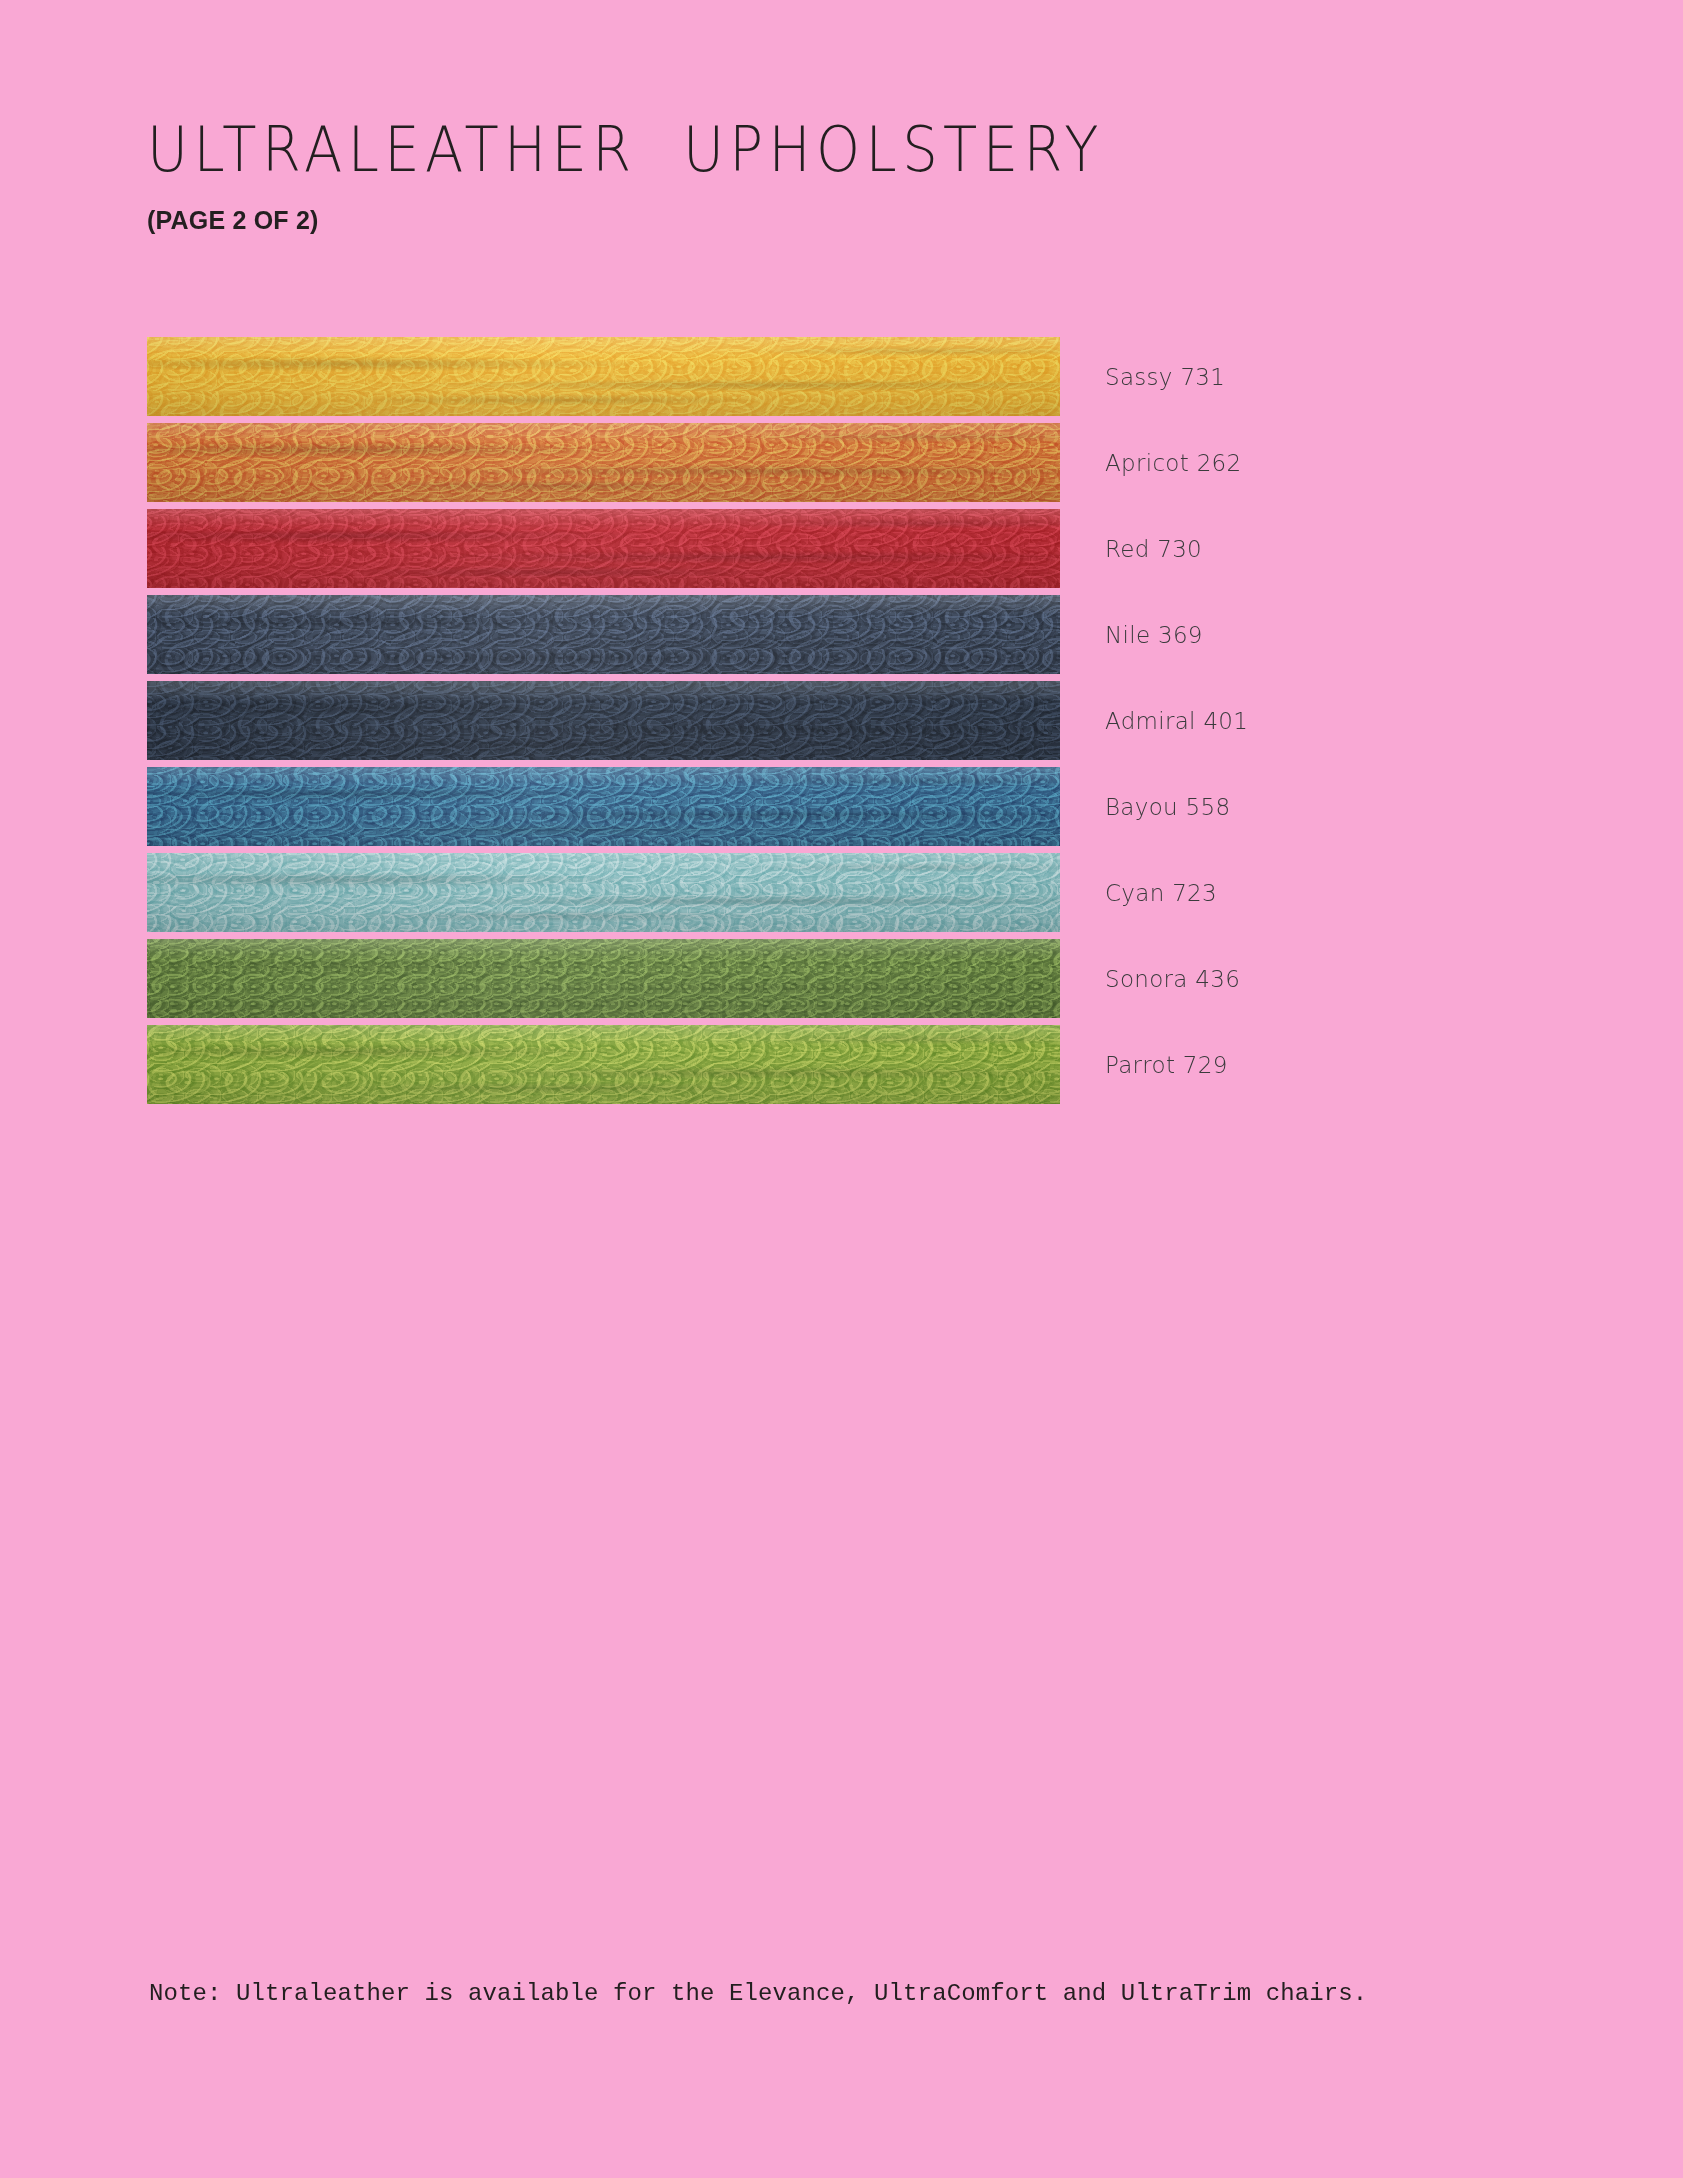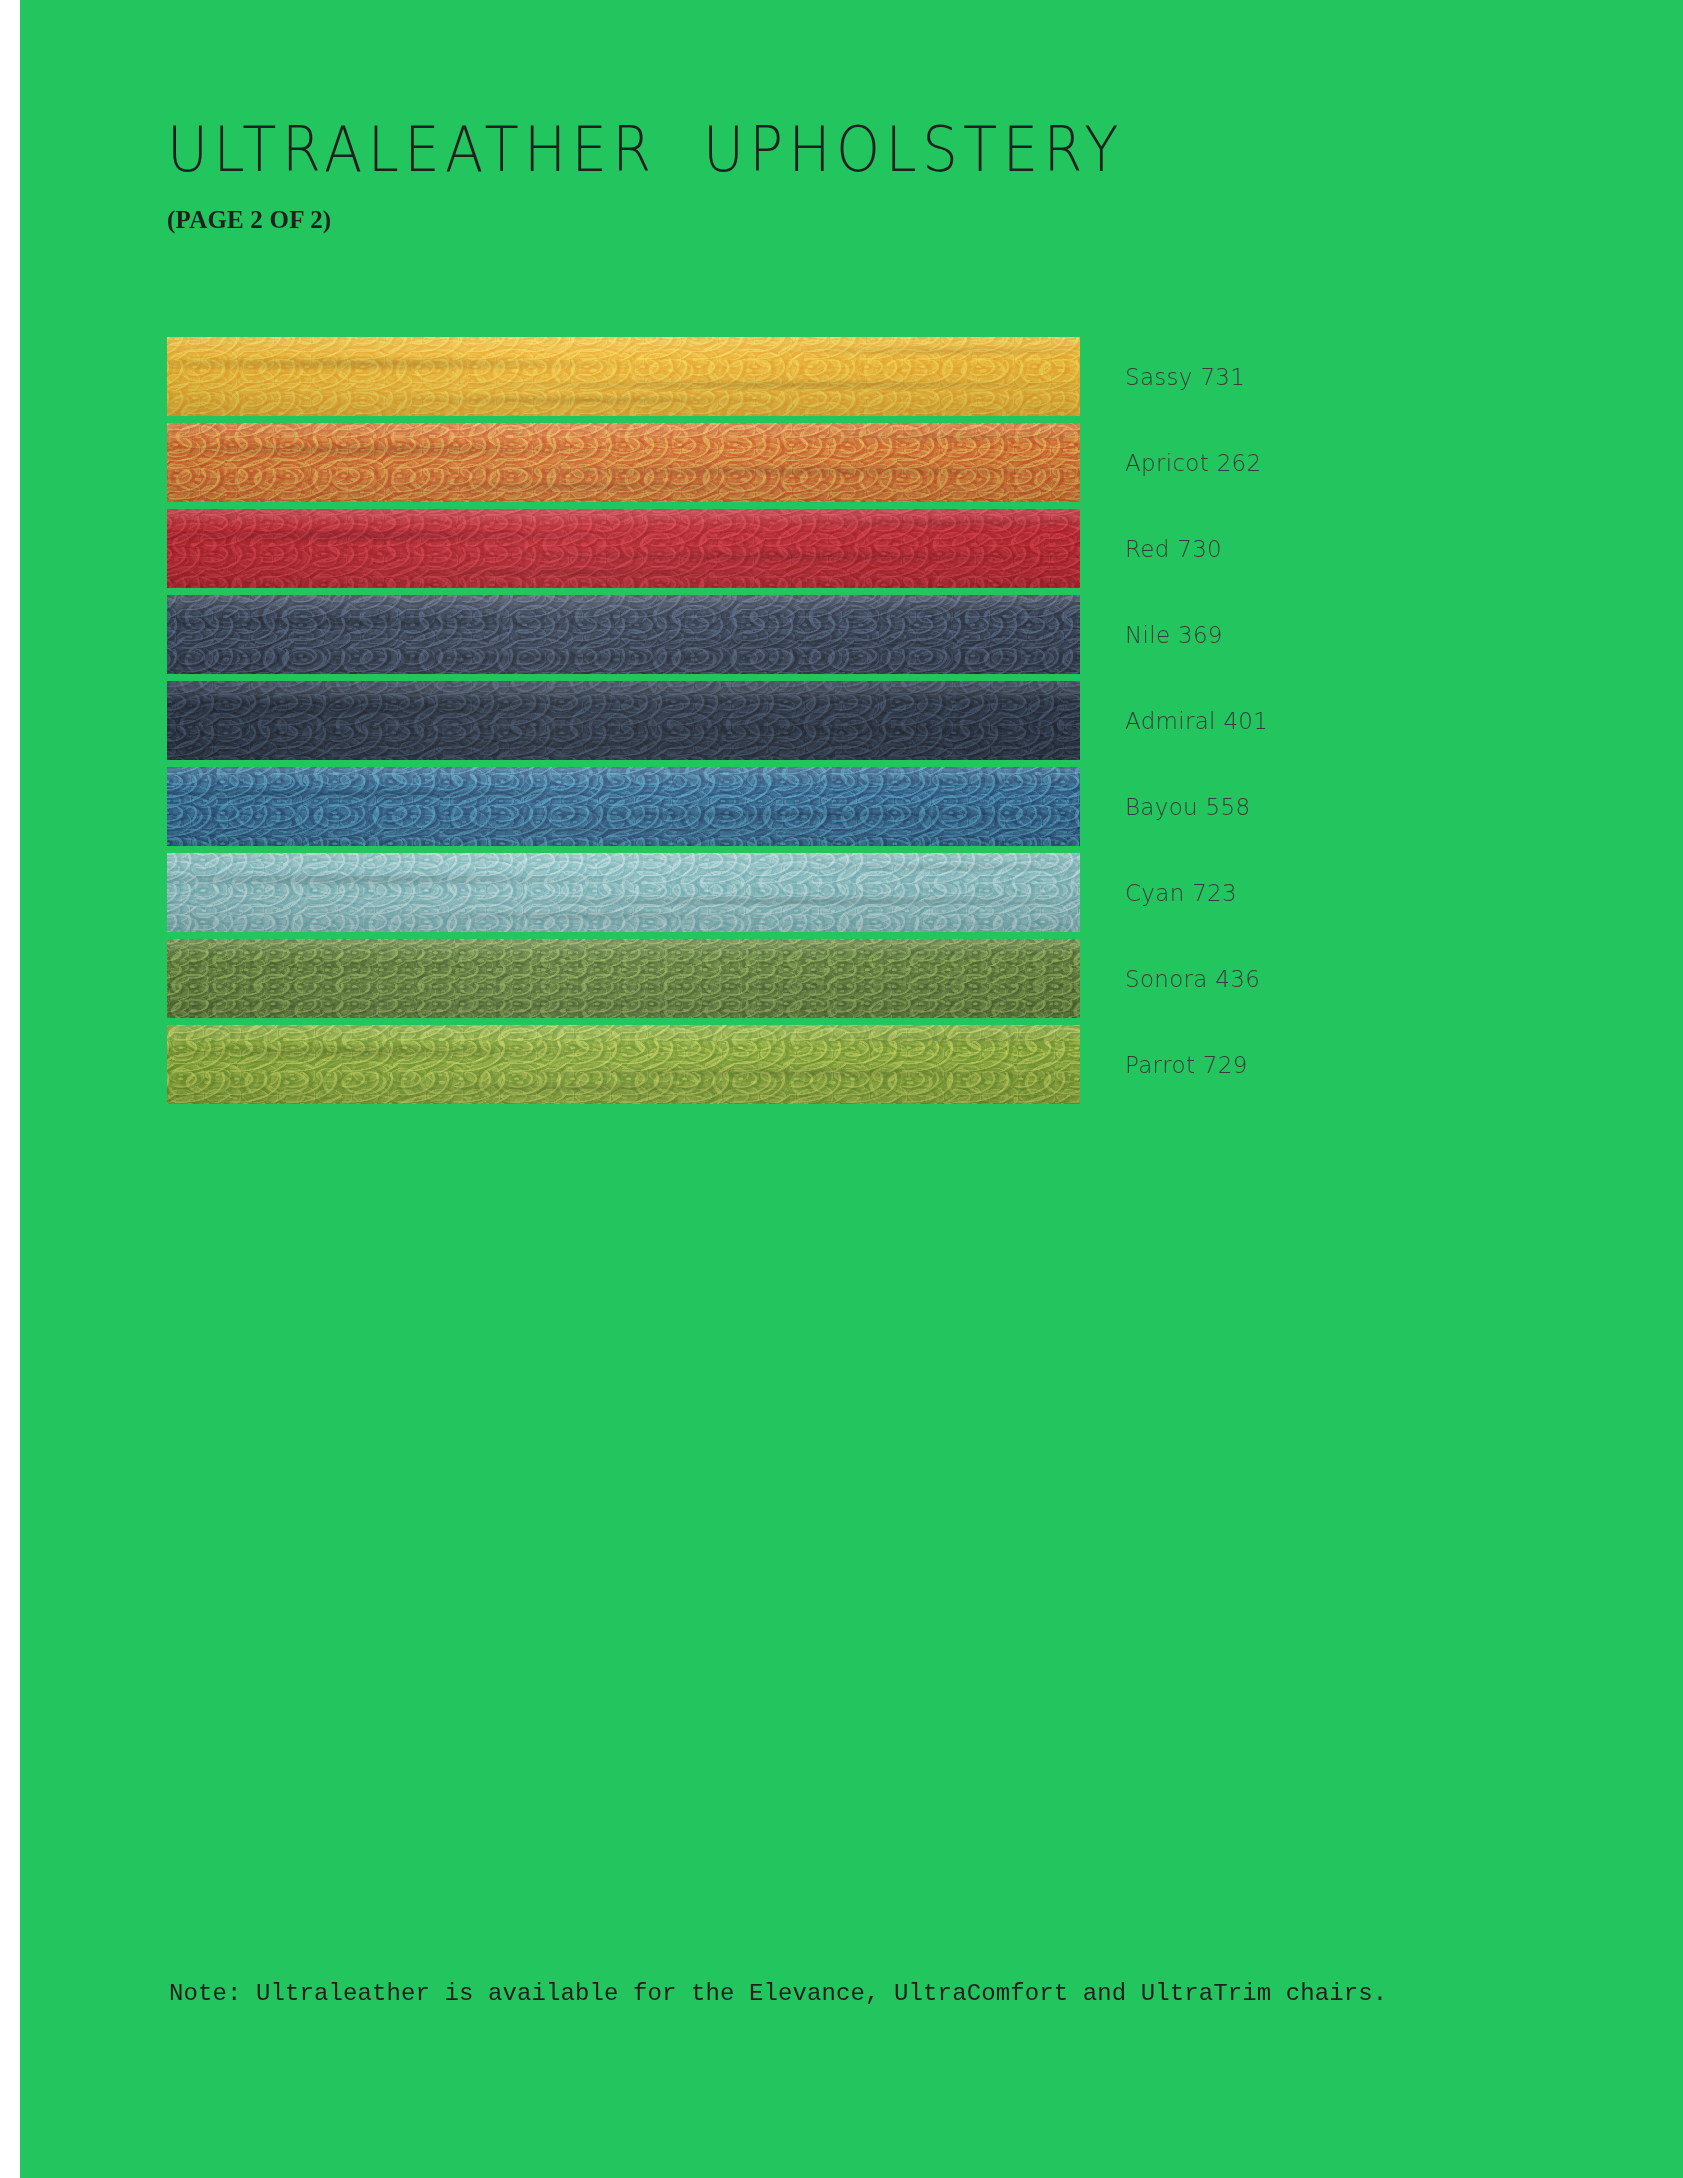--- a/index.html
+++ b/index.html
@@ -11,22 +11,21 @@
     width: 1683px;
     height: 2178px;
     position: relative;
     font-family: "Liberation Sans", sans-serif;
     -webkit-font-smoothing: antialiased;
   }
 
   .page {
     position: absolute;
     inset: 0;
-    background: #22c55e;
-    margin-left: 20px;
+    background: #f9a8d4;
   }
 
   
   .header {
     position: absolute;
     left: 147px;
     top: 117px;
     width: 1386px;
   }
   .title {
@@ -35,21 +34,21 @@
     font-size: 56px;
     letter-spacing: 5.4px;
     color: #231f20;
     line-height: 1.05;
     white-space: pre;
     transform: scaleY(1.12);
     transform-origin: left top;
   }
   .subtitle {
     margin-top: 30px;
-    font-family: Liberation Serif, serif;
+    font-family: Liberation Sans, sans-serif;
     font-weight: 700;
     font-size: 25px;
     letter-spacing: 0.2px;
     color: #231f20;
   }
 
   
   .swatch-list {
     position: absolute;
     left: 147px;

